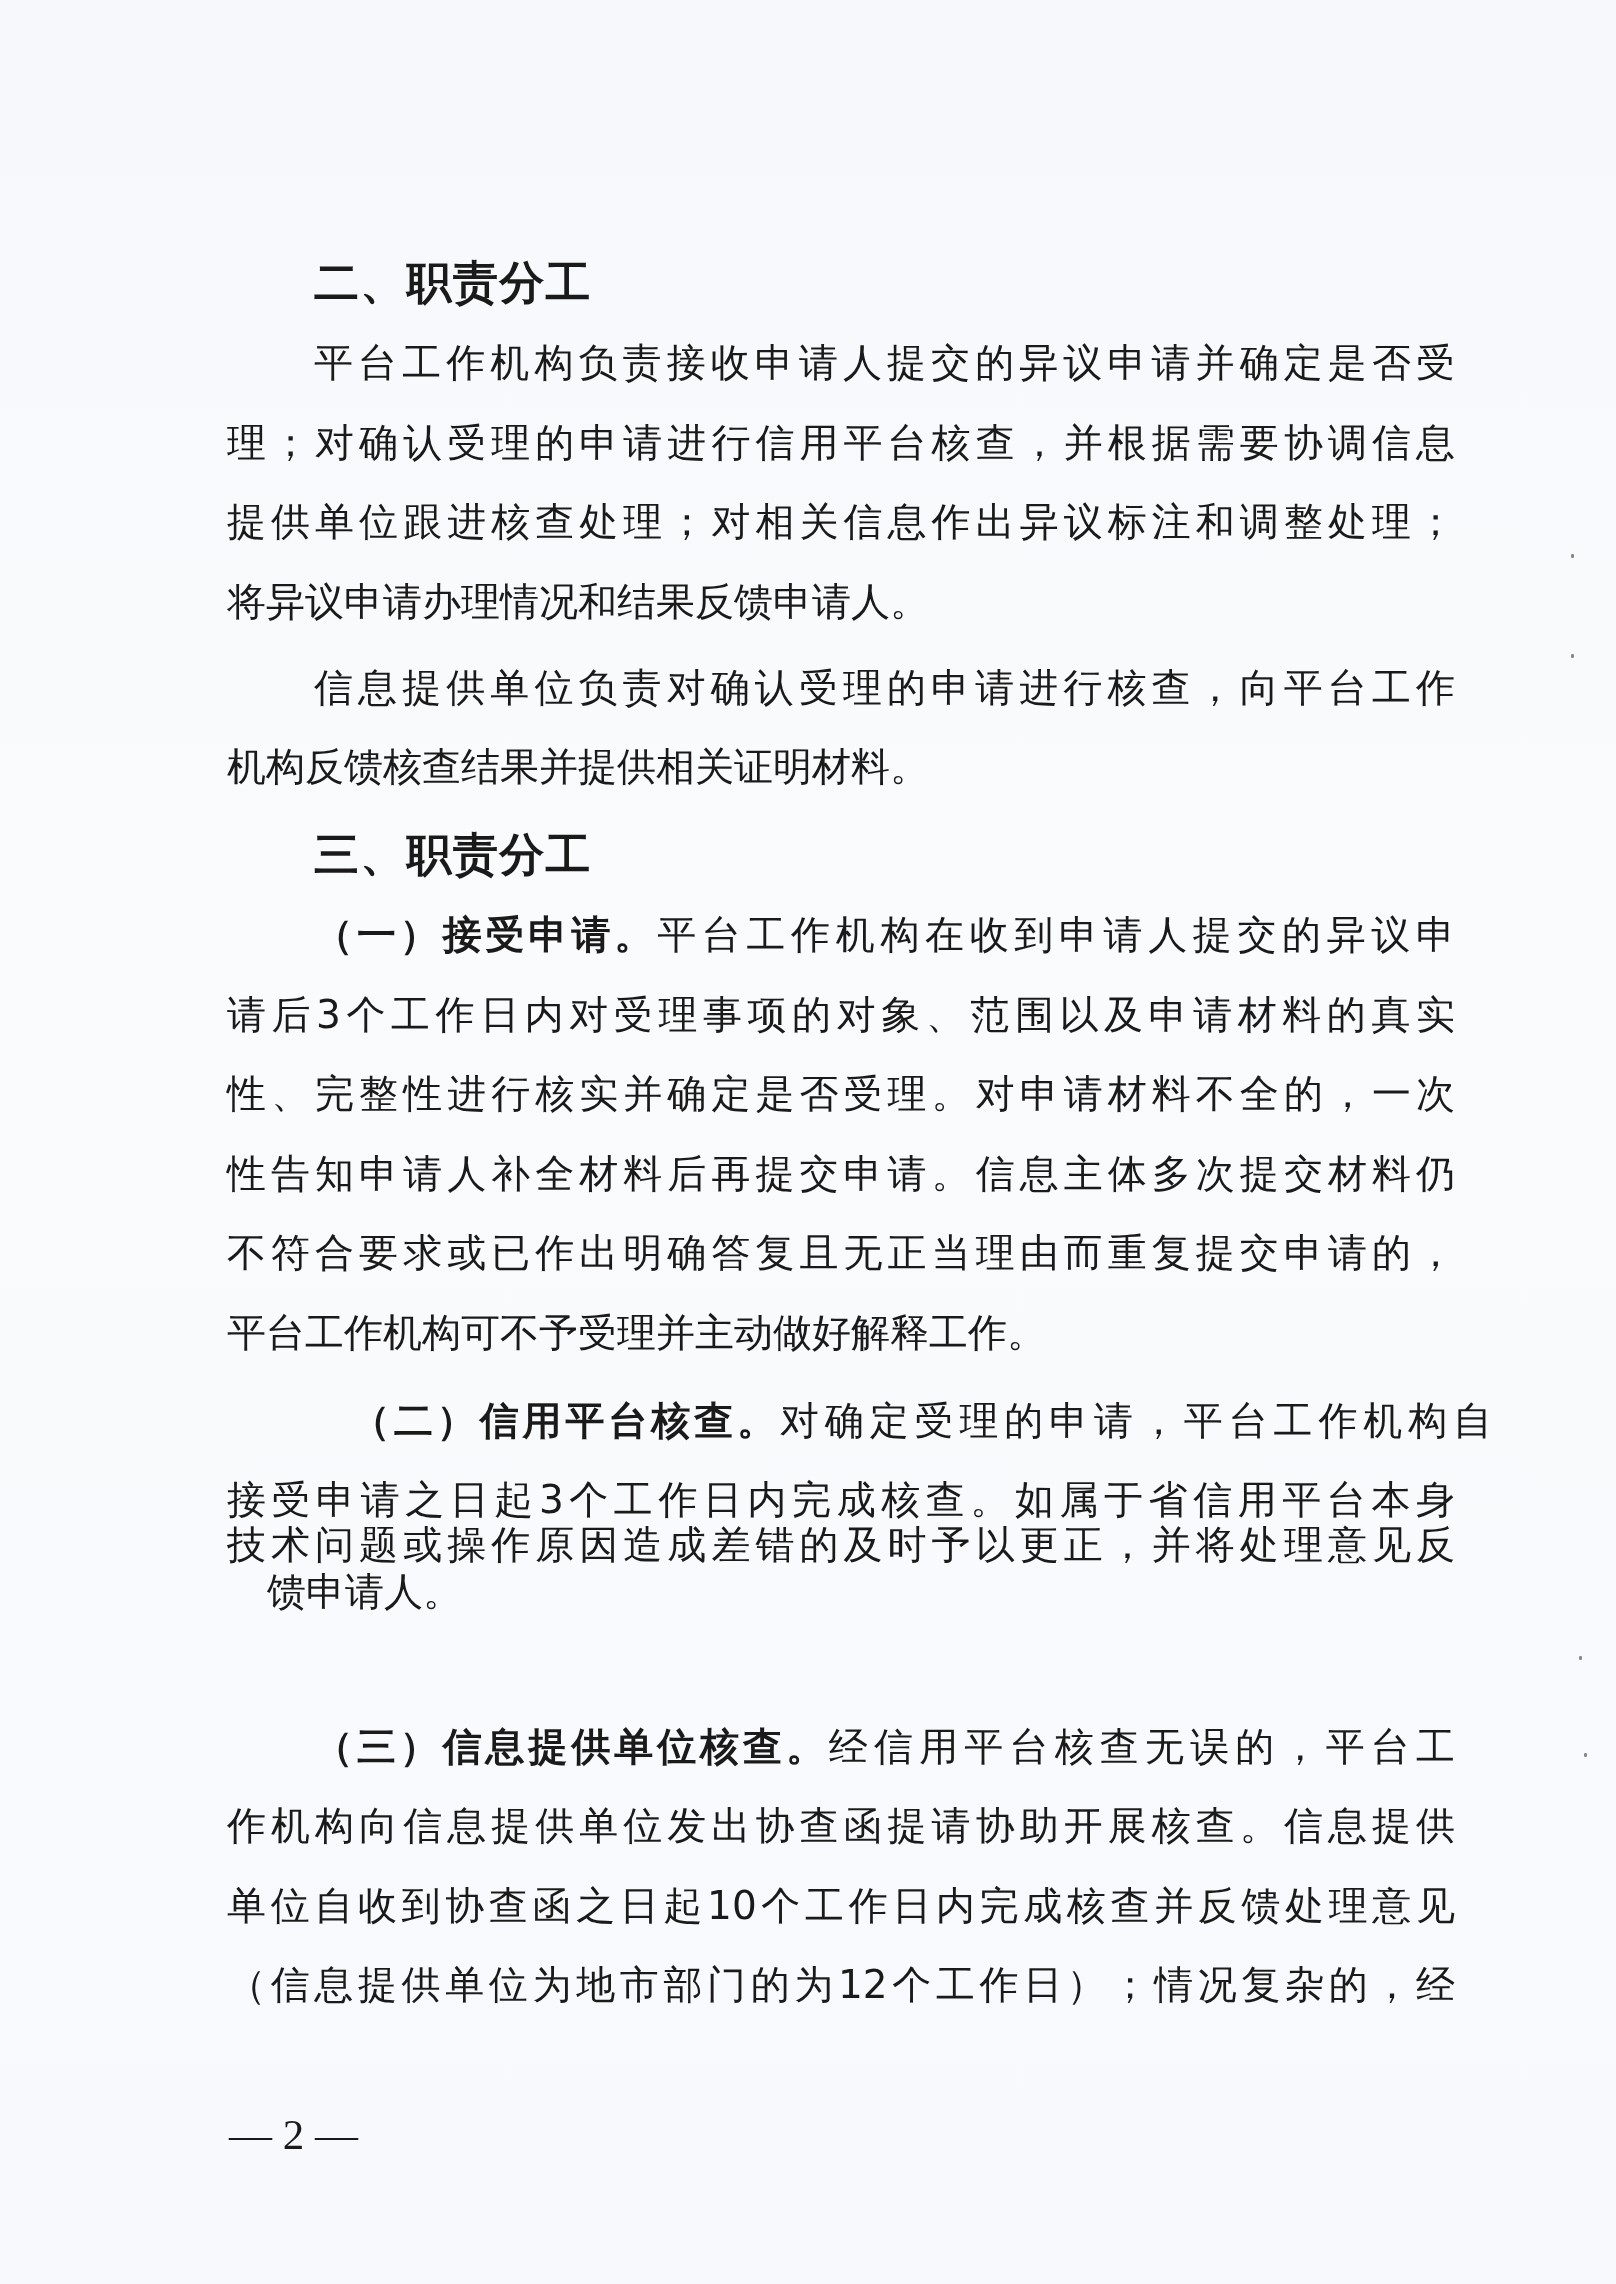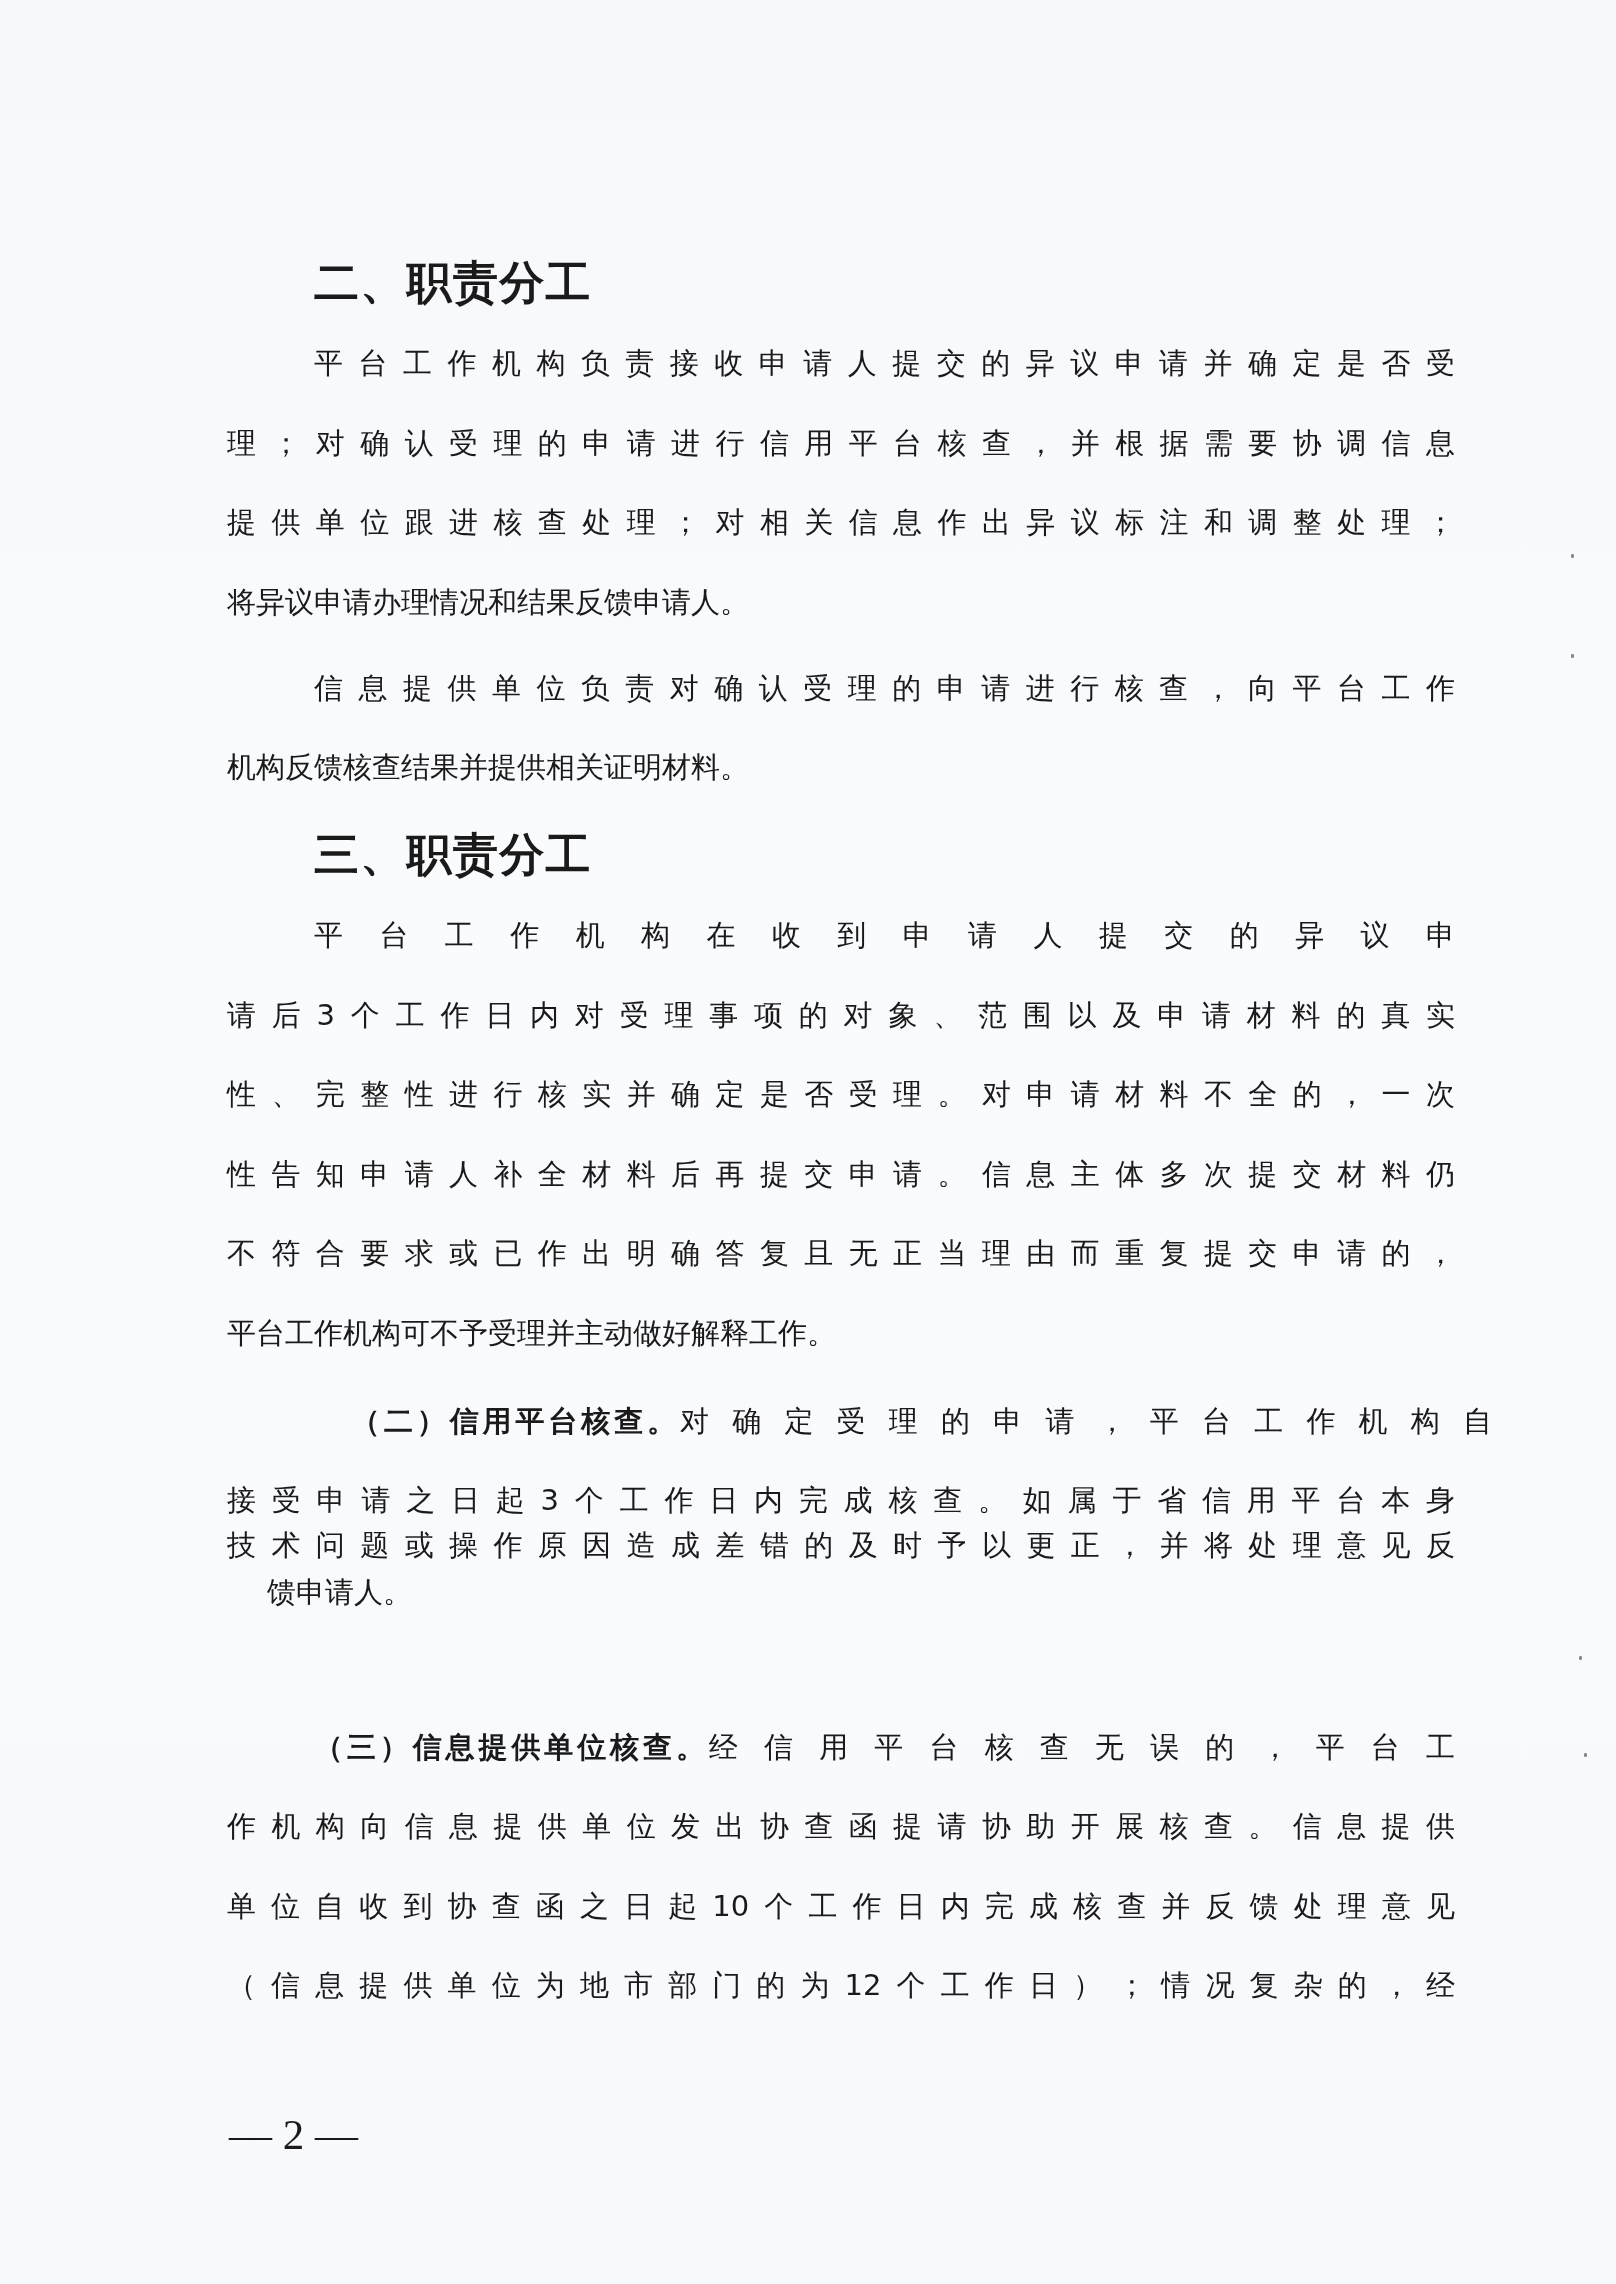--- a/index.html
+++ b/index.html
@@ -25,21 +25,21 @@
   .text-block {
     position: absolute;
     left: 227px;
     width: 1228px;
   }
   .line {
     position: absolute;
     left: 0;
     width: 1228px;
     height: 52px;
-    font-size: 29px;
+    font-size: 39px;
     line-height: 52px;
     white-space: nowrap;
     text-align: justify;
     text-align-last: justify;
     letter-spacing: 0;
   }
   .line.last {
     text-align-last: left;
   }
   .line.indent {
@@ -94,20 +94,21 @@
 
     <div class="line indent" style="top:662px;">信息提供单位负责对确认受理的申请进行核查，向平台工作</div>
     <div class="line last" style="top:741px;">机构反馈核查结果并提供相关证明材料。</div>
   </div>
 
   <div class="heading" style="top:829px;">三、职责分工</div>
 
   <div class="text-block" style="top:0;">
 
     <div class="line indent" style="top:909px; display:flex; text-align-last:auto;">
+      <span class="bold" style="white-space:nowrap; letter-spacing:3.9px;">（一）接受申请。</span>
       <span style="flex:1; text-align:justify; text-align-last:justify; white-space:nowrap;font-family:Liberation Serif, serif;">平台工作机构在收到申请人提交的异议申</span>
     </div>
     <div class="line" style="top:989px;">请后3个工作日内对受理事项的对象、范围以及申请材料的真实</div>
     <div class="line" style="top:1068px;">性、完整性进行核实并确定是否受理。对申请材料不全的，一次</div>
     <div class="line" style="top:1148px;">性告知申请人补全材料后再提交申请。信息主体多次提交材料仍</div>
     <div class="line" style="top:1227px;">不符合要求或已作出明确答复且无正当理由而重复提交申请的，</div>
     <div class="line last" style="top:1307px;">平台工作机构可不予受理并主动做好解释工作。</div>
 
     <div class="line indent" style="top:1395px; display:flex; text-align-last:auto;margin-left:37px;">
       <span class="bold" style="white-space:nowrap; letter-spacing:3.9px;">（二）信用平台核查。</span>

